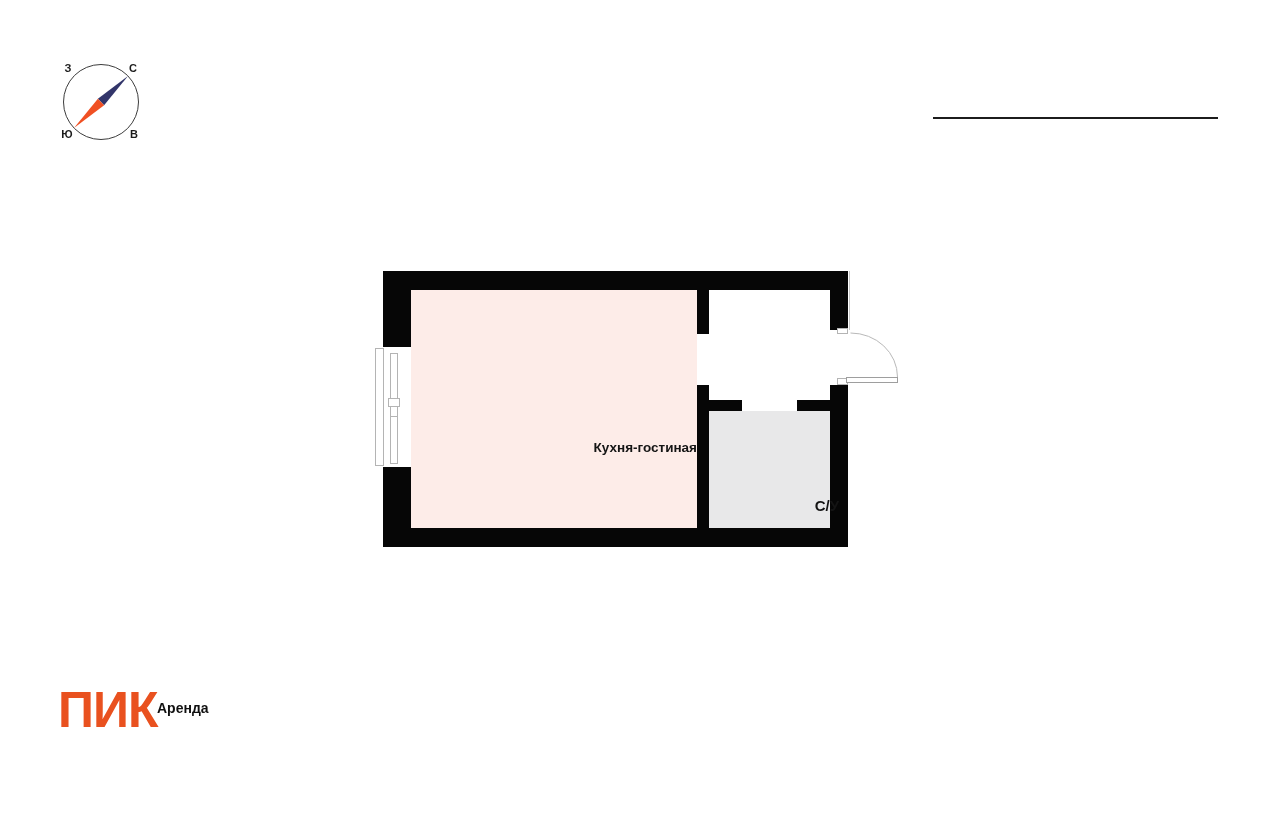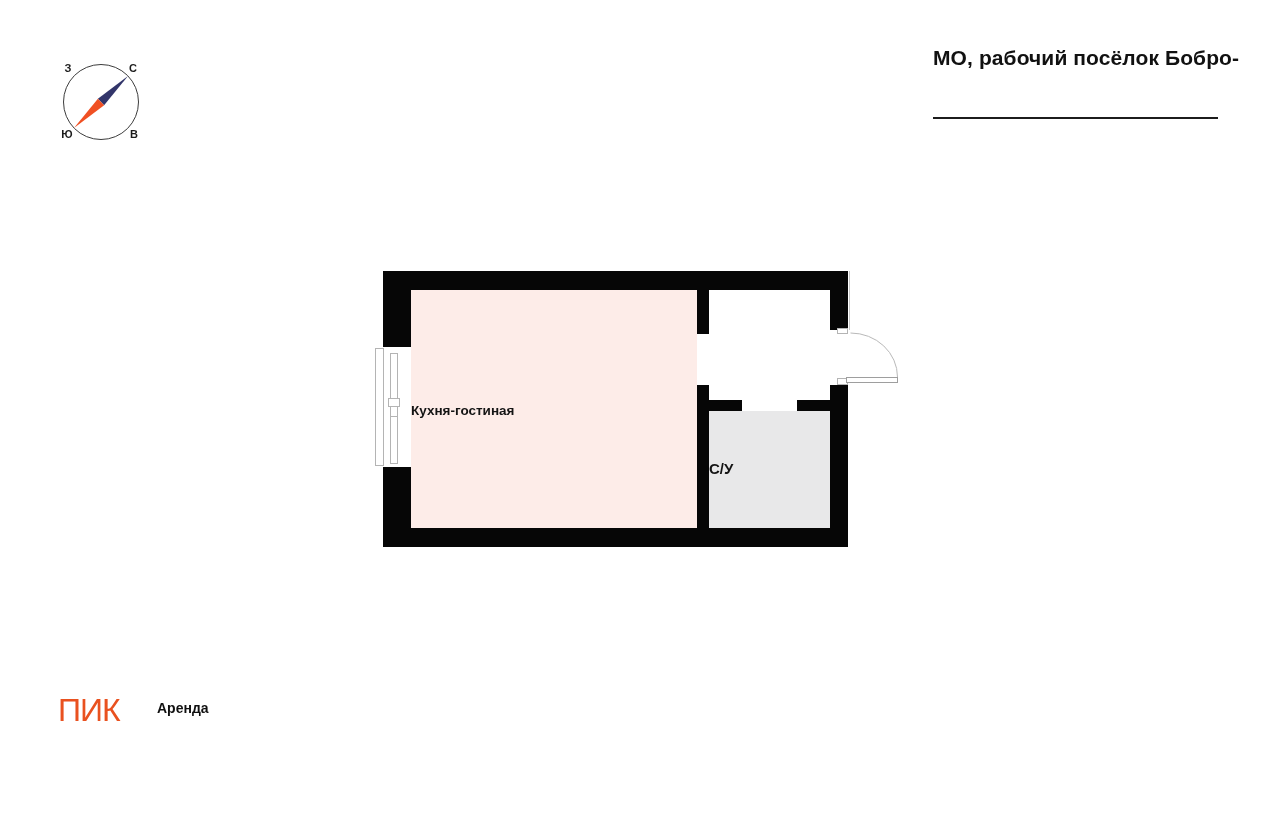--- a/index.html
+++ b/index.html
@@ -24,28 +24,28 @@
     font-size:21px; font-weight:bold; color:#111; line-height:29px;
     letter-spacing:0.1px; white-space:nowrap;
   }
   .address-rule {
     position:absolute; left:933px; top:117px; width:285px; height:2px;
     background:#1c1c1c;
   }
   
   .plan { position:absolute; left:370px; top:255px; width:540px; height:300px; }
   .room-label {
-    position:absolute; text-align:left; font-weight:bold; color:#141414;
+    position:absolute; text-align:right; font-weight:bold; color:#141414;margin-top:37px;
   }
   .label-kitchen { left:411px; top:403px; width:286px; font-size:13.5px; }
   .label-bath    { left:709px; top:460px; width:130px; font-size:15px; }
   
   .logo { position:absolute; left:58px; top:690px; height:48px; }
   .logo-pik {
-    position:absolute; left:0; top:0; font-size:32px; font-weight:400;
+    position:absolute; left:0; top:0; font-size:50px; font-weight:700;
     letter-spacing:-1px; color:#e9511f; line-height:40px;
   }
   .logo-suffix {
     position:absolute; left:99px; top:9px; font-size:14px; font-weight:bold;
     color:#111; line-height:18px; white-space:nowrap;
   }
 </style>
 </head>
 <body>
 
@@ -57,21 +57,20 @@
       <polygon points="68,16 44.1,45.2 37.9,38.8" fill="#32356a"></polygon>
       <polygon points="14,68 44.1,45.2 37.9,38.8" fill="#f05023"></polygon>
     </svg>
     <span class="dir dir-w">З</span>
     <span class="dir dir-n">С</span>
     <span class="dir dir-s">Ю</span>
     <span class="dir dir-e">В</span>
   </div>
 
   <div class="address">
-    <div>МО, рабочий посёлок Бобро-</div>
   </div>
   <div class="address-rule"></div>
 
   <svg class="plan" width="540" height="300" viewBox="370 255 540 300">
 
     <rect x="383" y="271" width="465" height="276" fill="#060606"></rect>
 
     <rect x="411" y="290" width="286" height="238" fill="#fdece8"></rect>
 
     <rect x="709" y="290" width="121" height="110" fill="#ffffff"></rect>

